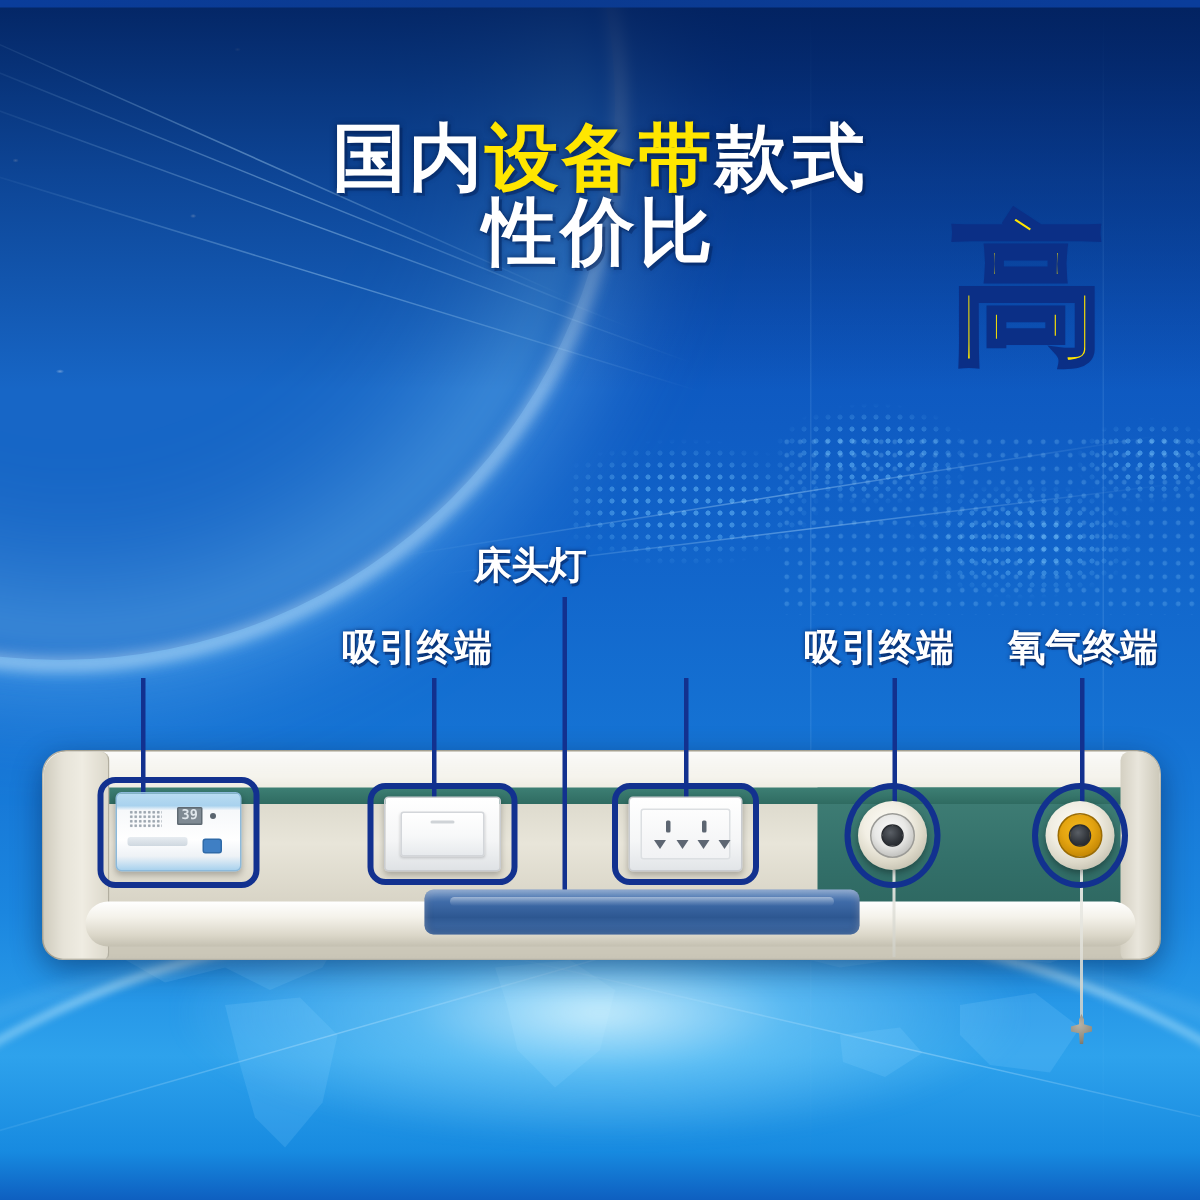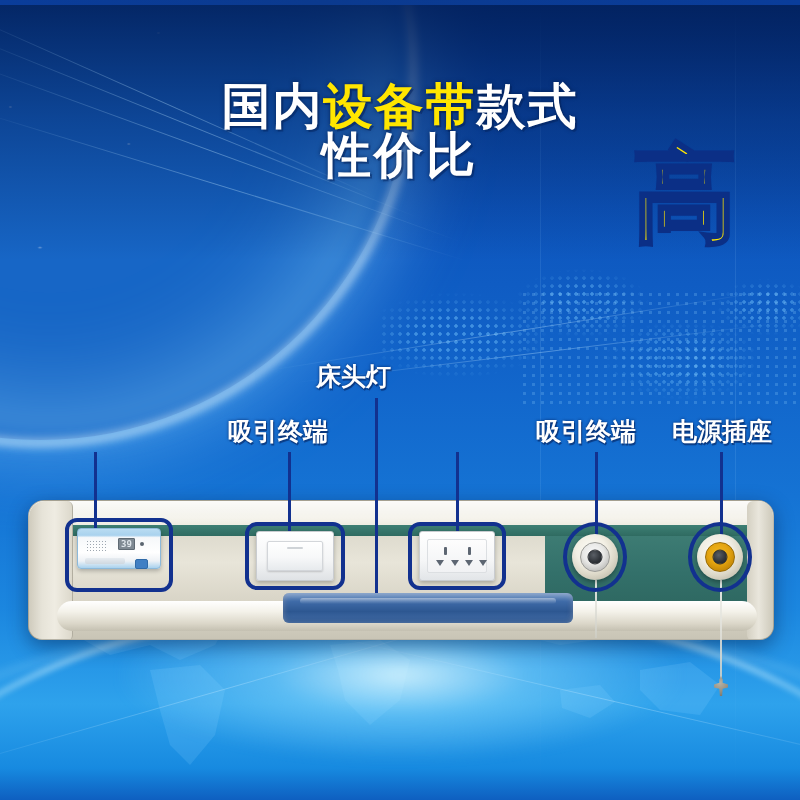--- a/index.html
+++ b/index.html
@@ -267,21 +267,21 @@
     content:""; position:absolute; left:6%; right:6%; top:5px; height:6px;
     border-radius:4px;
     background:linear-gradient(180deg, rgba(255,255,255,.42), rgba(255,255,255,0));
   }
 
   
   .mod { position:absolute; }
 
   
   .intercom {
-    left:77px; top:528px; width:84px; height:41px;
+    left:77px; top:528px; width:84px; height:53px;
     border-radius:4px;
     background:linear-gradient(180deg,#b9dcf2 0%,#a9d2ee 16%,#f6f8fa 22%,#ffffff 60%,#eef2f6 82%,#a9d2ee 100%);
     border:1px solid #8cb9da;
     box-shadow:0 2px 4px rgba(0,0,0,.25);
     z-index:8;
   }
   .ic-speaker {
     position:absolute; left:8px; top:11px; width:22px; height:12px;
     background-image:radial-gradient(circle, #7e8a96 0.8px, transparent 1px);
     background-size:3px 3px;
@@ -461,21 +461,21 @@
   <div class="cline" style="left:375px; top:398px; height:200px;"></div>
   <div class="cline" style="left:456px; top:452px; height:80px;"></div>
   <div class="cline" style="left:595px; top:452px; height:84px;"></div>
   <div class="cline" style="left:720px; top:452px; height:84px;"></div>
 </div>
 
 <div class="labels">
   <div class="lbl" style="left:228px; top:415px;">吸引终端</div>
   <div class="lbl" style="left:316px; top:360px;">床头灯</div>
   <div class="lbl" style="left:536px; top:415px;">吸引终端</div>
-  <div class="lbl" style="left:672px; top:415px;">电源插座</div>
+  <div class="lbl" style="left:672px; top:415px;">氧气终端</div>
 </div>
 
 <div class="panel-wrap">
   <div class="panel">
     <div class="panel-top-hl"></div>
     <div class="channel"></div>
     <div class="teal-field"></div>
     <div class="stripe s1"></div>
     <div class="stripe s2"></div>
     <div class="endcap-l"></div>

